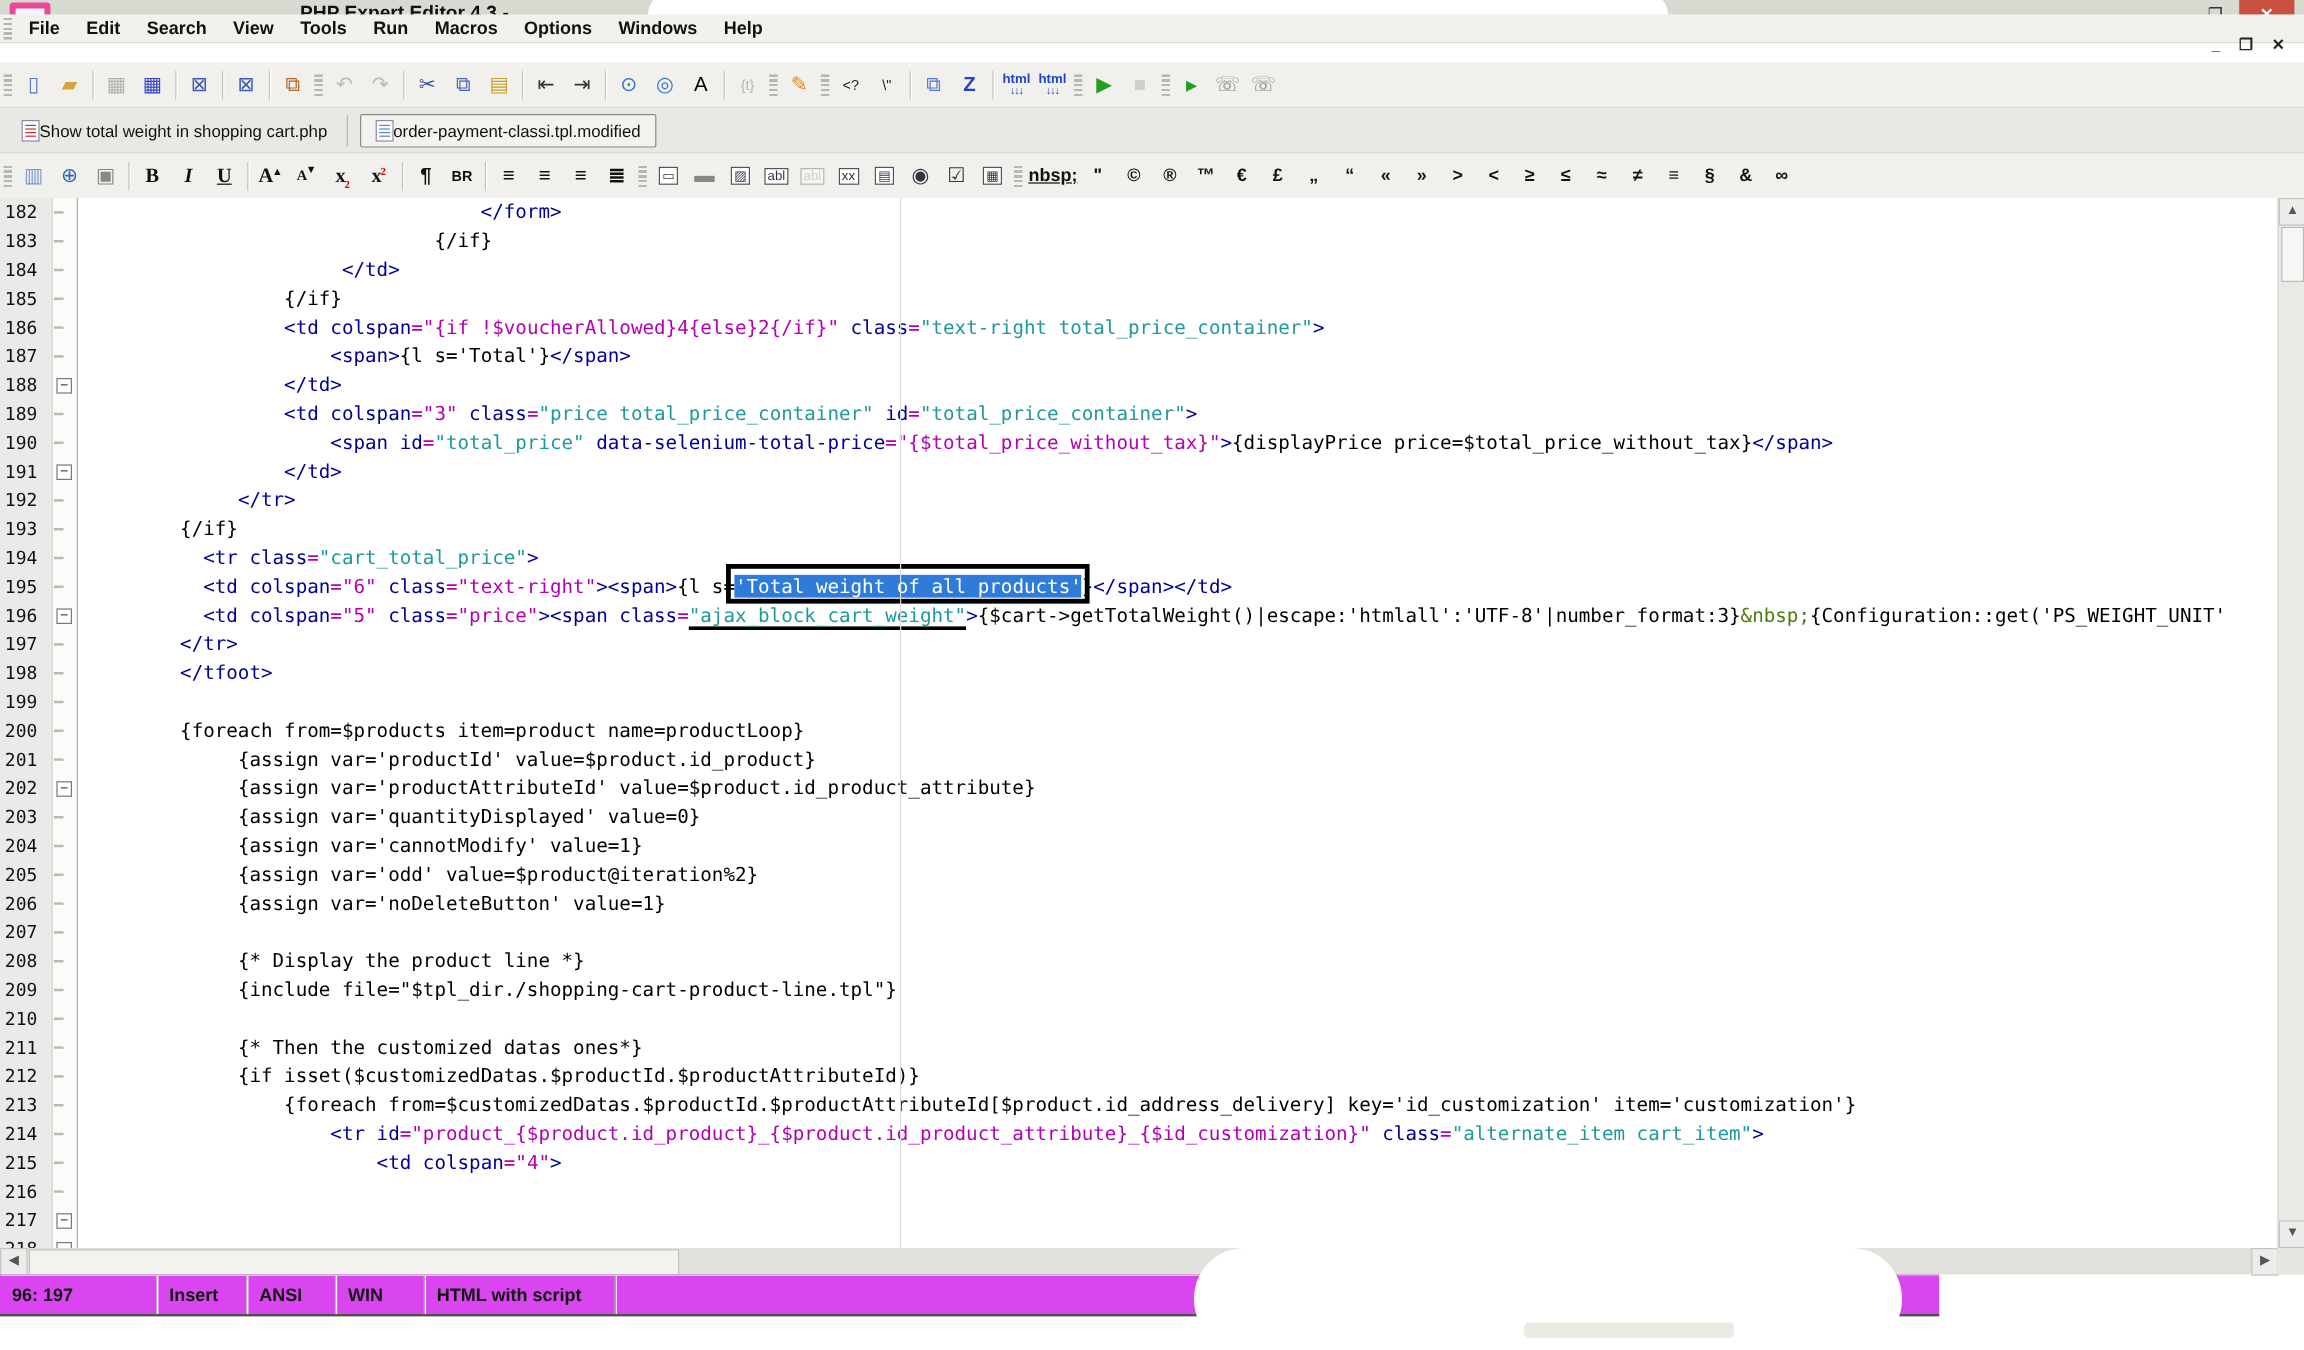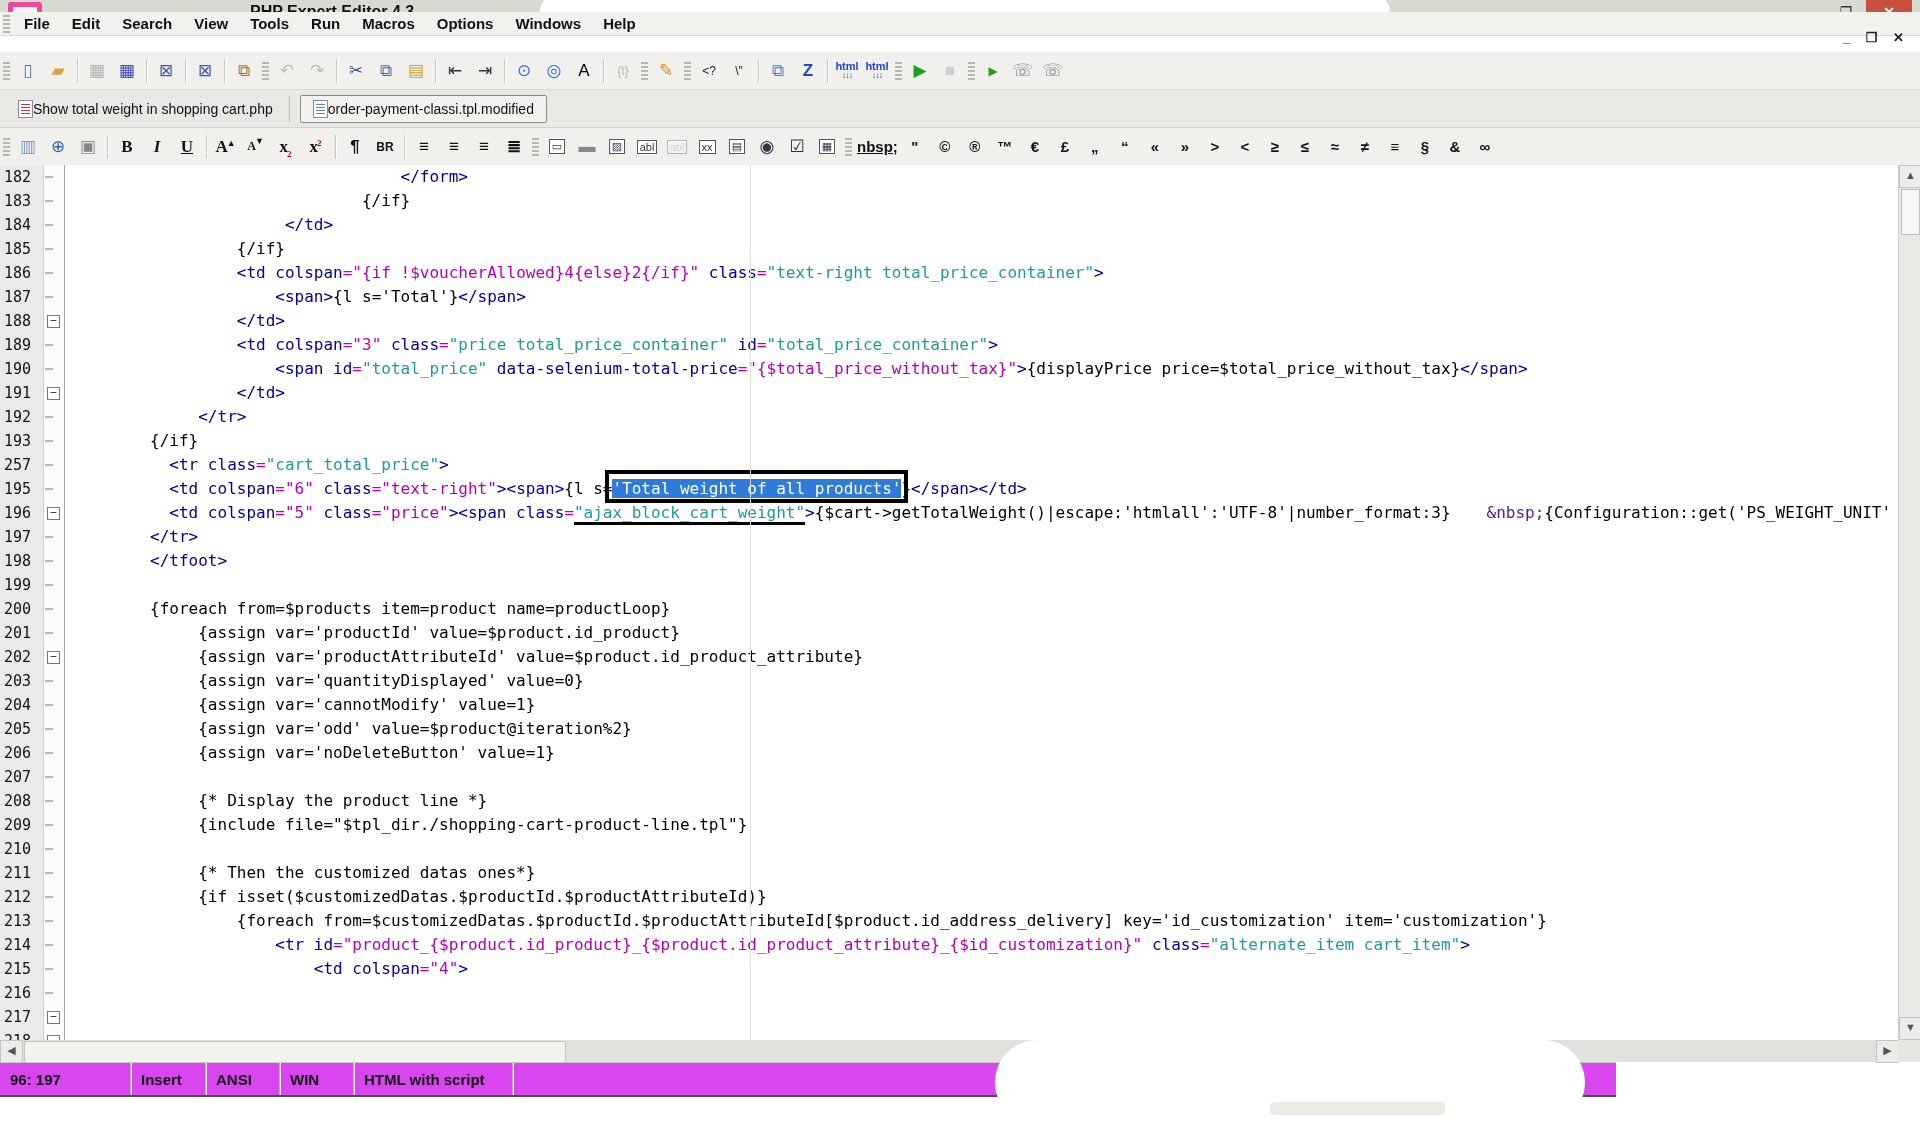--- a/index.html
+++ b/index.html
@@ -60,21 +60,21 @@
   #foldcol{position:absolute;left:44px;top:0;width:20px;height:100%;background:#fbfbfa;
            border-right:1px solid #a8a8a2;}
   .fcell{height:24px;position:relative;}
   .ftick{position:absolute;left:1px;top:11px;width:8px;height:2px;background:#b9b9b3;}
   .fbox{position:absolute;left:3px;top:6px;width:11px;height:11px;background:#fff;border:1px solid #777;
         font-size:11px;line-height:9px;text-align:center;color:#333;}
   #guide{position:absolute;left:750px;top:0;width:1px;height:100%;background:#ddd;}
   #codelines{position:absolute;left:65px;top:0;right:0;height:100%;}
   .cline{height:24px;line-height:24px;white-space:pre;padding-left:8px;}
   .c-nav{color:#000096;} .c-mag{color:#b400b4;} .c-teal{color:#1f9999;}
-  .c-blk{color:#000;} .c-ent{color:#4c1d95;margin-left:36px;}
+  .c-blk{color:#000;} .c-ent{color:#4d7c0f;}
   .c-sel{background:#2e7bd9;color:#fff;}
   .annot{position:relative;}
   .annot::after{content:"";position:absolute;left:-7px;right:-7px;top:-9px;bottom:-5px;
                 border:4px solid #000;pointer-events:none;}
   .annotU{border-bottom:3px solid #000;}
   
   #vscroll{position:absolute;right:0;top:165px;width:21px;height:875px;background:#e9e9e6;
            border-left:1px solid #d0d0cc;}
   #hscroll{position:absolute;left:0;top:1040px;width:1920px;height:22px;background:#e0e0dc;}
   .sbtn{position:absolute;width:21px;height:21px;background:#ececea;border:1px solid #c4c4c0;
@@ -410,21 +410,21 @@
       <div class="gnum">184</div>
       <div class="gnum">185</div>
       <div class="gnum">186</div>
       <div class="gnum">187</div>
       <div class="gnum">188</div>
       <div class="gnum">189</div>
       <div class="gnum">190</div>
       <div class="gnum">191</div>
       <div class="gnum">192</div>
       <div class="gnum">193</div>
-      <div class="gnum">257</div>
+      <div class="gnum">194</div>
       <div class="gnum">195</div>
       <div class="gnum">196</div>
       <div class="gnum">197</div>
       <div class="gnum">198</div>
       <div class="gnum">199</div>
       <div class="gnum">200</div>
       <div class="gnum">201</div>
       <div class="gnum">202</div>
       <div class="gnum">203</div>
       <div class="gnum">204</div>

